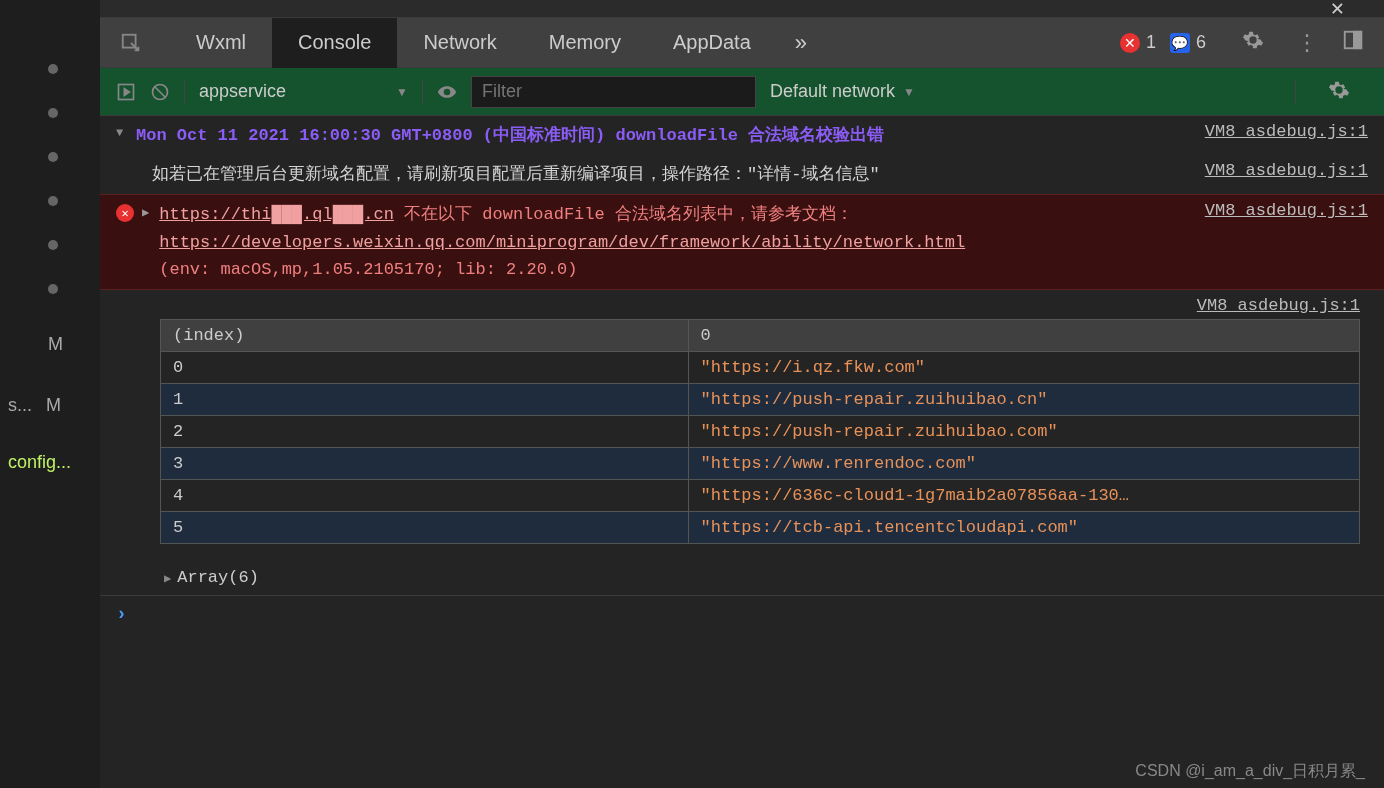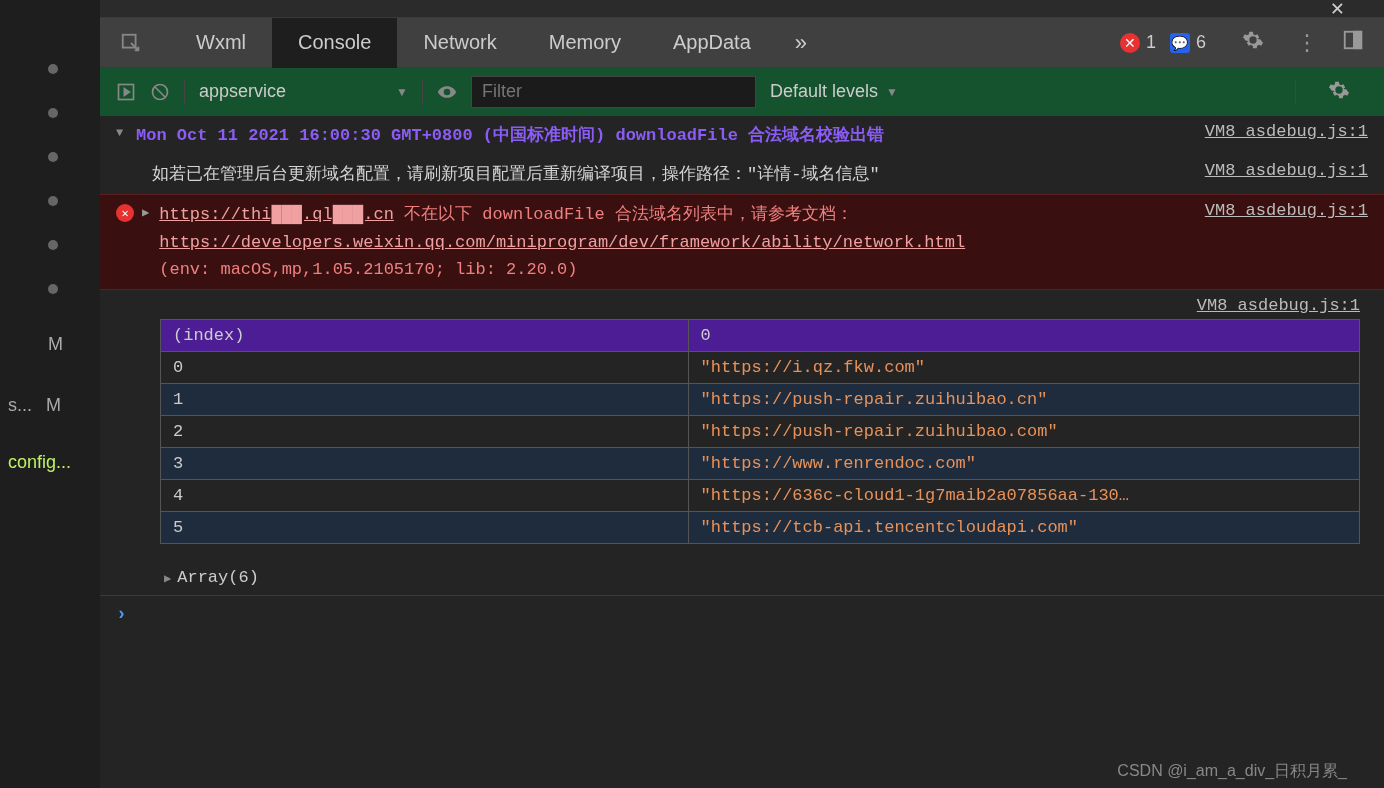--- a/index.html
+++ b/index.html
@@ -92,33 +92,33 @@
 .link { color:#e8e8e8; text-decoration:underline;}
 .log-error .link { color:#f0a0a0; }
 .table-source { text-align:right; padding:6px 24px 4px 0;}
 .console-table {
   margin: 0 24px 0 60px; border:1px solid #555; border-collapse:collapse;
   width: calc(100% - 84px); font-size:17px;
 }
 .console-table th, .console-table td {
   border:1px solid #555; padding:6px 12px; text-align:left;
 }
-.console-table th { background:#4c1d95; color:#ccc; font-weight:normal;}
+.console-table th { background:#404040; color:#ccc; font-weight:normal;}
 .console-table tr.odd { background:#1f2c3d; }
 .console-table tr.even { background:#242424; }
 .idx-col { color:#ccc; width:44%;}
 .val-col { color:#e89259;}
 .array-row { padding:24px 0 8px 64px; color:#ccc;}
 .array-row .tri { color:#888; font-size:12px; margin-right:6px;}
 .prompt-row {
   border-top:1px solid #3a3a3a; padding:8px 16px; display:flex; align-items:center;
 }
 .prompt { color:#4a9eff; font-size:18px; font-weight:bold;}
 .watermark {
-  position:absolute; right:37px; bottom:6px; color:#888; font-size:16px;
+  position:absolute; right:19px; bottom:6px; color:#888; font-size:16px;
   font-family:-apple-system,sans-serif;
 }
 </style>
 </head>
 <body>
 
 <div class="sidebar">
   <div class="sidebar-dot"></div>
   <div class="sidebar-dot"></div>
   <div class="sidebar-dot"></div>
@@ -187,21 +187,21 @@
     </span>
     <span class="tb-sep"></span>
     <span class="tb-select">appservice</span>
     <span class="tb-sep"></span>
     <span class="tb-icon tb-eye">
       <svg viewBox="0 0 24 24" fill="currentColor">
           <path d="M12 5C7 5 2.7 8.1 1 12c1.7 3.9 6 7 11 7s9.3-3.1 11-7c-1.7-3.9-6-7-11-7zm0 11a4 4 0 110-8 4 4 0 010 8z"></path>
         </svg>
     </span>
     <input class="tb-filter" placeholder="Filter" style="">
-    <span class="tb-levels">Default levels</span>
+    <span class="tb-levels">Default network</span>
     <div class="tb-spacer"></div>
     <span class="tb-sep"></span>
     <span class="gear">
       <svg viewBox="0 0 24 24" fill="currentColor">
           <path d="M12 8a4 4 0 100 8 4 4 0 000-8zm9 4a7 7 0 01-.1 1.2l2.1 1.6-2 3.4-2.5-1a7 7 0 01-2 1.2l-.4 2.6h-4l-.4-2.6a7 7 0 01-2-1.2l-2.5 1-2-3.4 2.1-1.6A7 7 0 013 12a7 7 0 01.1-1.2L1 9.2l2-3.4 2.5 1a7 7 0 012-1.2L7.9 3h4l.4 2.6a7 7 0 012 1.2l2.5-1 2 3.4-2.1 1.6A7 7 0 0121 12z"></path>
         </svg>
     </span>
   </div>
 
   <div class="console-body">

